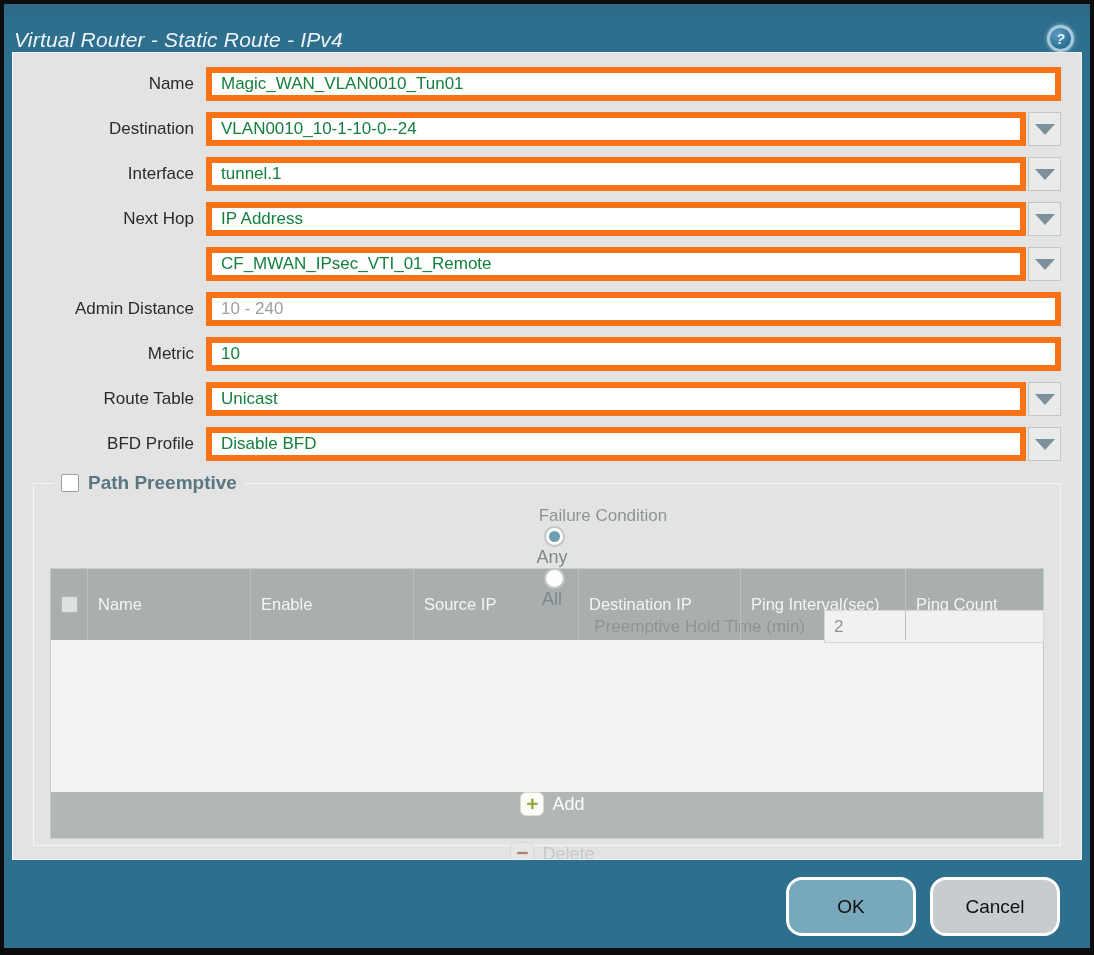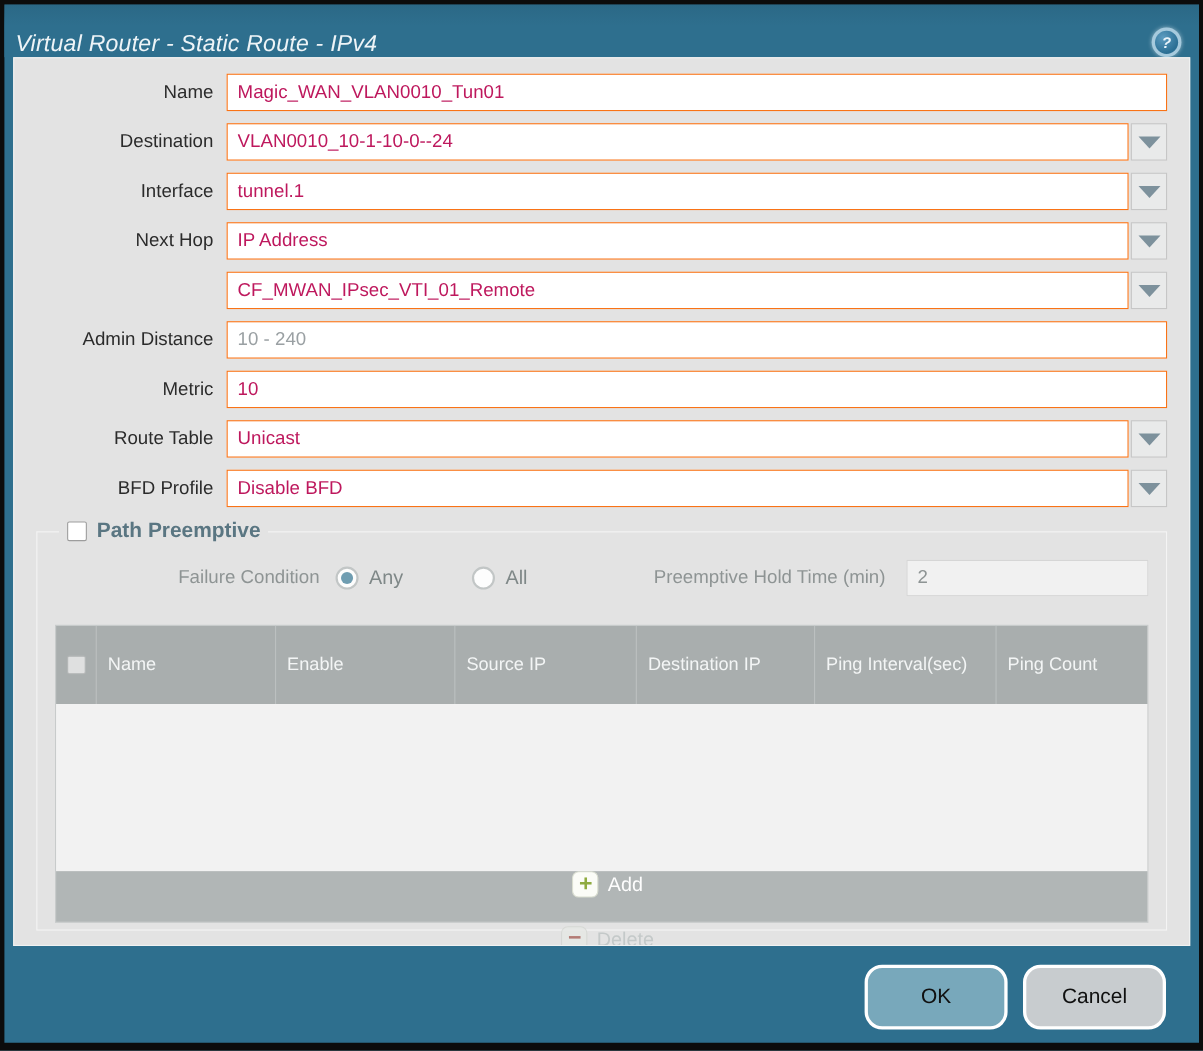--- a/index.html
+++ b/index.html
@@ -51,23 +51,23 @@
   }
 
   .form-row { display: flex; align-items: center; height: 34px; margin: 0 20px 11px 0; }
   .form-row .lbl {
     flex: none; width: 193px; text-align: right; padding-right: 12px;
     font-size: 17px; color: #2b2b2b; white-space: nowrap;
   }
   .form-row .field { flex: 1; display: flex; height: 34px; }
   .txt {
     flex: 1; height: 34px; min-width: 0;
-    border: 1px solid #f97316; background: #fff;
+    border: 6px solid #f97316; background: #fff;
     font-family: "Liberation Sans", sans-serif;
-    font-size: 17px; color: #be185d; padding: 0 9px; outline: none;
+    font-size: 17px; color: #15803d; padding: 0 9px; outline: none;
   }
   .txt::placeholder { color: #9aa0a3; }
   .dd-btn {
     flex: none; width: 33px; height: 34px; margin-left: 2px;
     background: #e9eaea; border: 1px solid #c6c6c6;
     display: flex; align-items: center; justify-content: center;
     cursor: pointer;
   }
   .dd-arrow {
     width: 0; height: 0;
@@ -83,21 +83,21 @@
   fieldset.pm legend {
     display: flex; align-items: center; gap: 9px;
     margin-left: 4px; padding: 0 7px;
   }
   .pm-checkbox {
     width: 18px; height: 18px; background: #fff;
     border: 1px solid #9d9d9d; border-radius: 2px; cursor: pointer;
   }
   .pm-title { font-size: 19px; font-weight: bold; color: #5a7682; }
 
-  .pm-controls { display: flex; align-items: center; margin-top: 12px; height: 38px; }
+  .pm-controls { display: flex; align-items: center; margin-top: 12px; height: 38px; flex-direction: column; }
   .dis-lbl { color: #8e9494; font-size: 17px; white-space: nowrap; }
   .fc-label { margin-left: 112px; }
   .radio { width: 21px; height: 21px; border-radius: 50%; background: #fdfdfd;
            border: 2px solid #c2c6c6; margin-left: 14px; flex: none;
            display: flex; align-items: center; justify-content: center; cursor: pointer; }
   .radio .dot { width: 11px; height: 11px; border-radius: 50%; background: transparent; }
   .radio.checked .dot { background: #6f9db1; }
   .radio-lbl { margin-left: 10px; color: #7f8888; font-size: 18px; }
   .radio-gap { width: 48px; flex: none; }
   .pht-group { margin-left: auto; display: flex; align-items: center; gap: 10px; }

